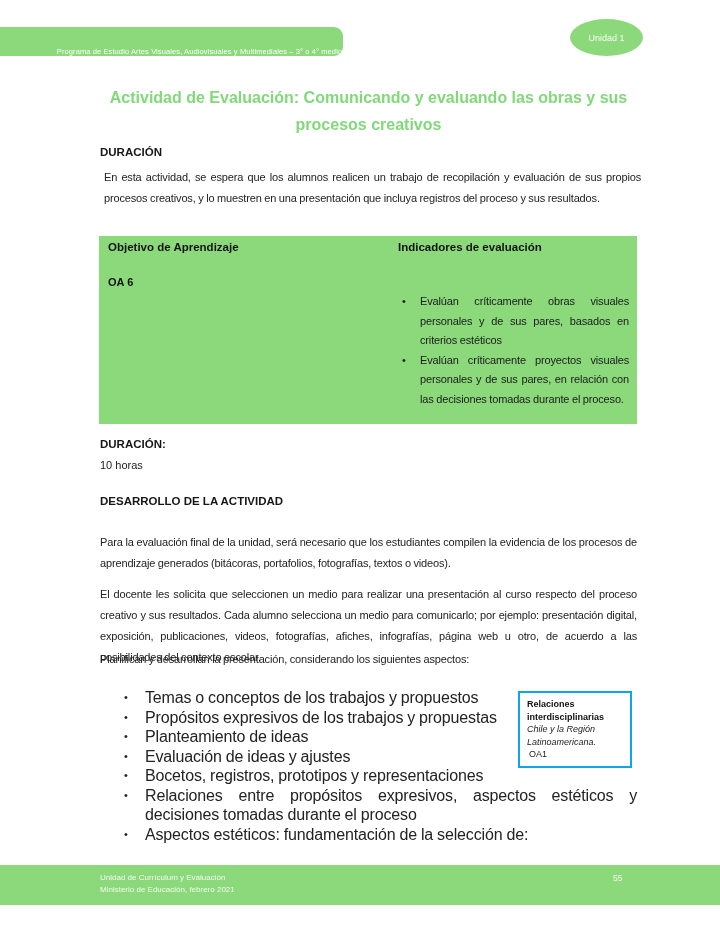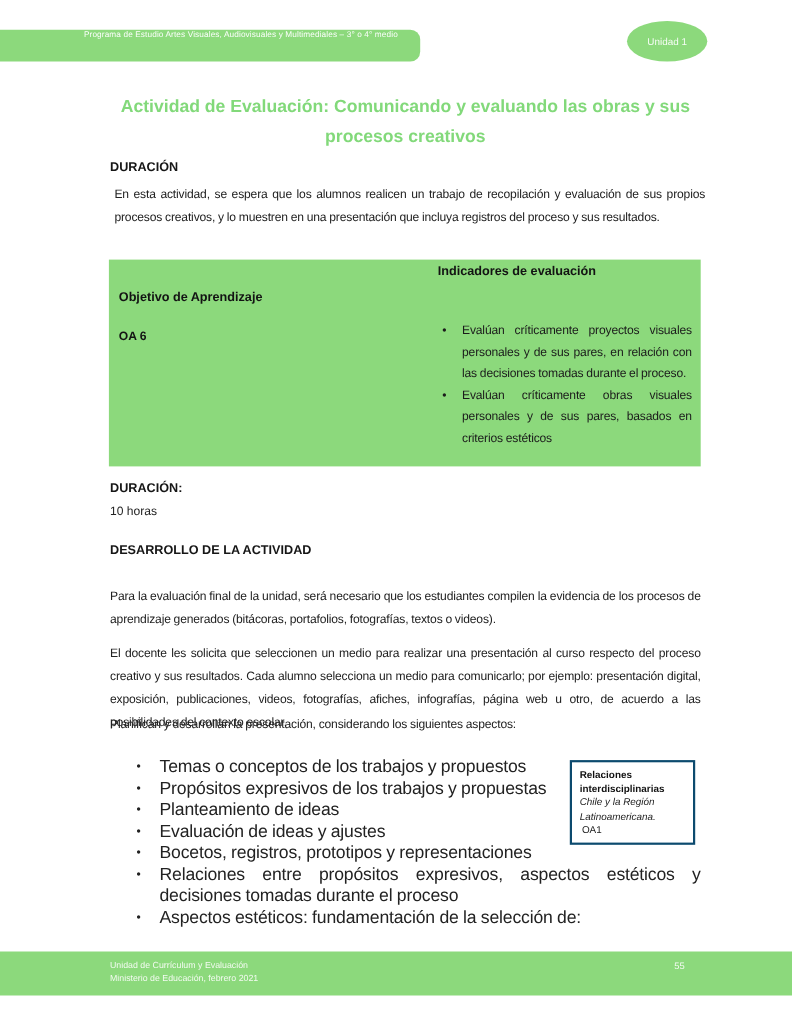--- a/index.html
+++ b/index.html
@@ -4,23 +4,23 @@
 <style>
   * { margin:0; padding:0; box-sizing:border-box; }
   html,body { background:#ffffff; }
   .page {
     position:relative; width:720px; height:932px; background:#ffffff;
     overflow:hidden; font-family:"Liberation Sans", sans-serif; color:#1f1f1f;
   }
 
   
   .header-bar {
-    position:absolute; left:0; top:27px; width:382px; height:29px;
+    position:absolute; left:0; top:27px; width:343px; height:29px;
     background:#8cd97c; border-radius:0 9px 9px 0;
-    display:flex; align-items:flex-start; justify-content:center;
+    display:flex; align-items:flex-end; justify-content:center;
     padding-left:56px;
   }
   .header-bar span {
     color:#fbfefb; font-size:7.5px; letter-spacing:0.1px; white-space:nowrap;
   }
   .unit-badge {
     position:absolute; left:570px; top:19px; width:73px; height:37px;
     background:#8cd97c; border-radius:50%;
     display:flex; align-items:center; justify-content:center;
   }
@@ -42,21 +42,21 @@
   .abs { position:absolute; }
 
   .proposito-head { left:100px; top:146px; }
   .proposito-body { left:104px; top:167px; width:537px; }
 
   
   .oa-table {
     position:absolute; left:99px; top:236px; width:538px; height:188px;
     background:#8cd97c; display:flex;
   }
-  .oa-col-left  { width:296px; padding:5px 10px 0 9px;margin-top:24px; }
+  .oa-col-left  { width:296px; padding:5px 10px 0 9px; }
   .oa-col-right { flex:1; padding:5px 8px 0 3px; }
   .cell-header { font-size:11.5px; font-weight:bold; color:#131313; }
   .oa-code { margin-top:23px; font-size:11px; font-weight:bold; color:#131313; }
   .oa-text {
     font-size:11px; line-height:19.5px; text-align:justify;
     letter-spacing:-0.15px; word-spacing:-0.3px; color:#1b1b1b;
   }
   .ind-list { list-style:none; margin-top:39px; }
   .ind-list li {
     position:relative; padding-left:22px; font-size:11px; line-height:19.5px;
@@ -81,21 +81,21 @@
     position:relative; padding-left:45px; font-size:16px; line-height:19.5px;
     text-align:justify; letter-spacing:-0.15px; word-spacing:-0.3px; color:#222;
   }
   .aspect-list li::before {
     content:"\2022"; position:absolute; left:24px; top:0; font-size:11px;
   }
 
   
   .rel-box {
     position:absolute; left:518px; top:691px; width:114px; min-height:77px;
-    border:2px solid #0c4a6e; background:#ffffff; padding:5px 24px 4px 7px;
+    border:2px solid #0ea5e9; background:#ffffff; padding:5px 24px 4px 7px;
     z-index:2;
   }
   .rel-box .rb-title { font-size:9px; font-weight:bold; line-height:12.5px; color:#111; }
   .rel-box .rb-sub   { font-size:9px; font-style:italic; line-height:12.5px; color:#222; }
   .rel-box .rb-oa    { font-size:9px; line-height:12.5px; color:#222; padding-left:2px; }
 
   
   .footer-bar {
     position:absolute; left:0; top:865px; width:720px; height:40px;
     background:#8cd97c;
@@ -126,22 +126,22 @@
   <p class="abs body-txt proposito-body">En esta actividad, se espera que los alumnos realicen un trabajo de recopilación y evaluación de sus propios procesos creativos, y lo muestren en una presentación que incluya registros del proceso y sus resultados.</p>
 
   <div class="oa-table">
     <div class="oa-col-left">
       <div class="cell-header">Objetivo de Aprendizaje</div>
       <div class="oa-code">OA 6</div>
     </div>
     <div class="oa-col-right">
       <div class="cell-header">Indicadores de evaluación</div>
       <ul class="ind-list">
+        <li>Evalúan críticamente obras visuales personales y de sus pares, basados en criterios estéticos</li>
         <li>Evalúan críticamente proyectos visuales personales y de sus pares, en relación con las decisiones tomadas durante el proceso.</li>
-        <li>Evalúan críticamente obras visuales personales y de sus pares, basados en criterios estéticos</li>
       </ul>
     </div>
   </div>
 
   <div class="abs h-black duracion-head">DURACIÓN:</div>
   <div class="abs duracion-value">10 horas</div>
 
   <div class="abs h-black desarrollo-head">DESARROLLO DE LA ACTIVIDAD</div>
   <p class="abs body-txt para1">Para la evaluación final de la unidad, será necesario que los estudiantes compilen la evidencia de los procesos de aprendizaje generados (bitácoras, portafolios, fotografías, textos o videos).</p>
   <p class="abs body-txt para2">El docente les solicita que seleccionen un medio para realizar una presentación al curso respecto del proceso creativo y sus resultados. Cada alumno selecciona un medio para comunicarlo; por ejemplo: presentación digital, exposición, publicaciones, videos, fotografías, afiches, infografías, página web u otro, de acuerdo a las posibilidades del contexto escolar.</p>

